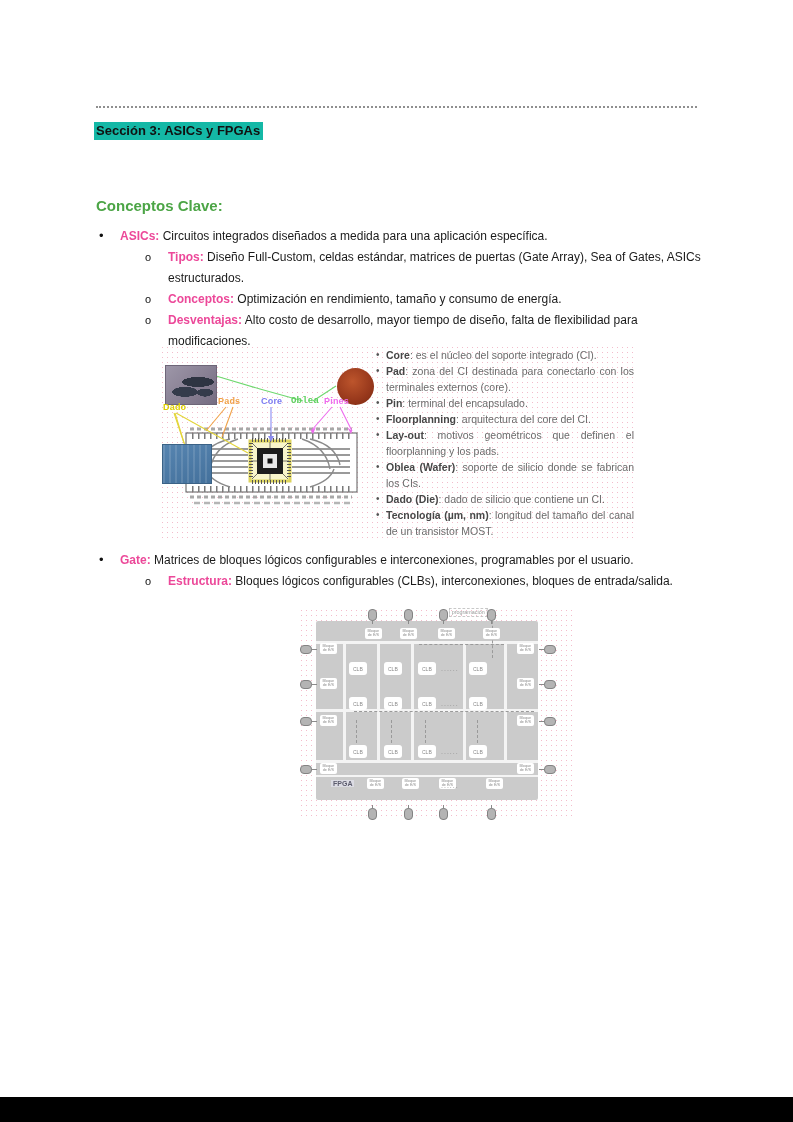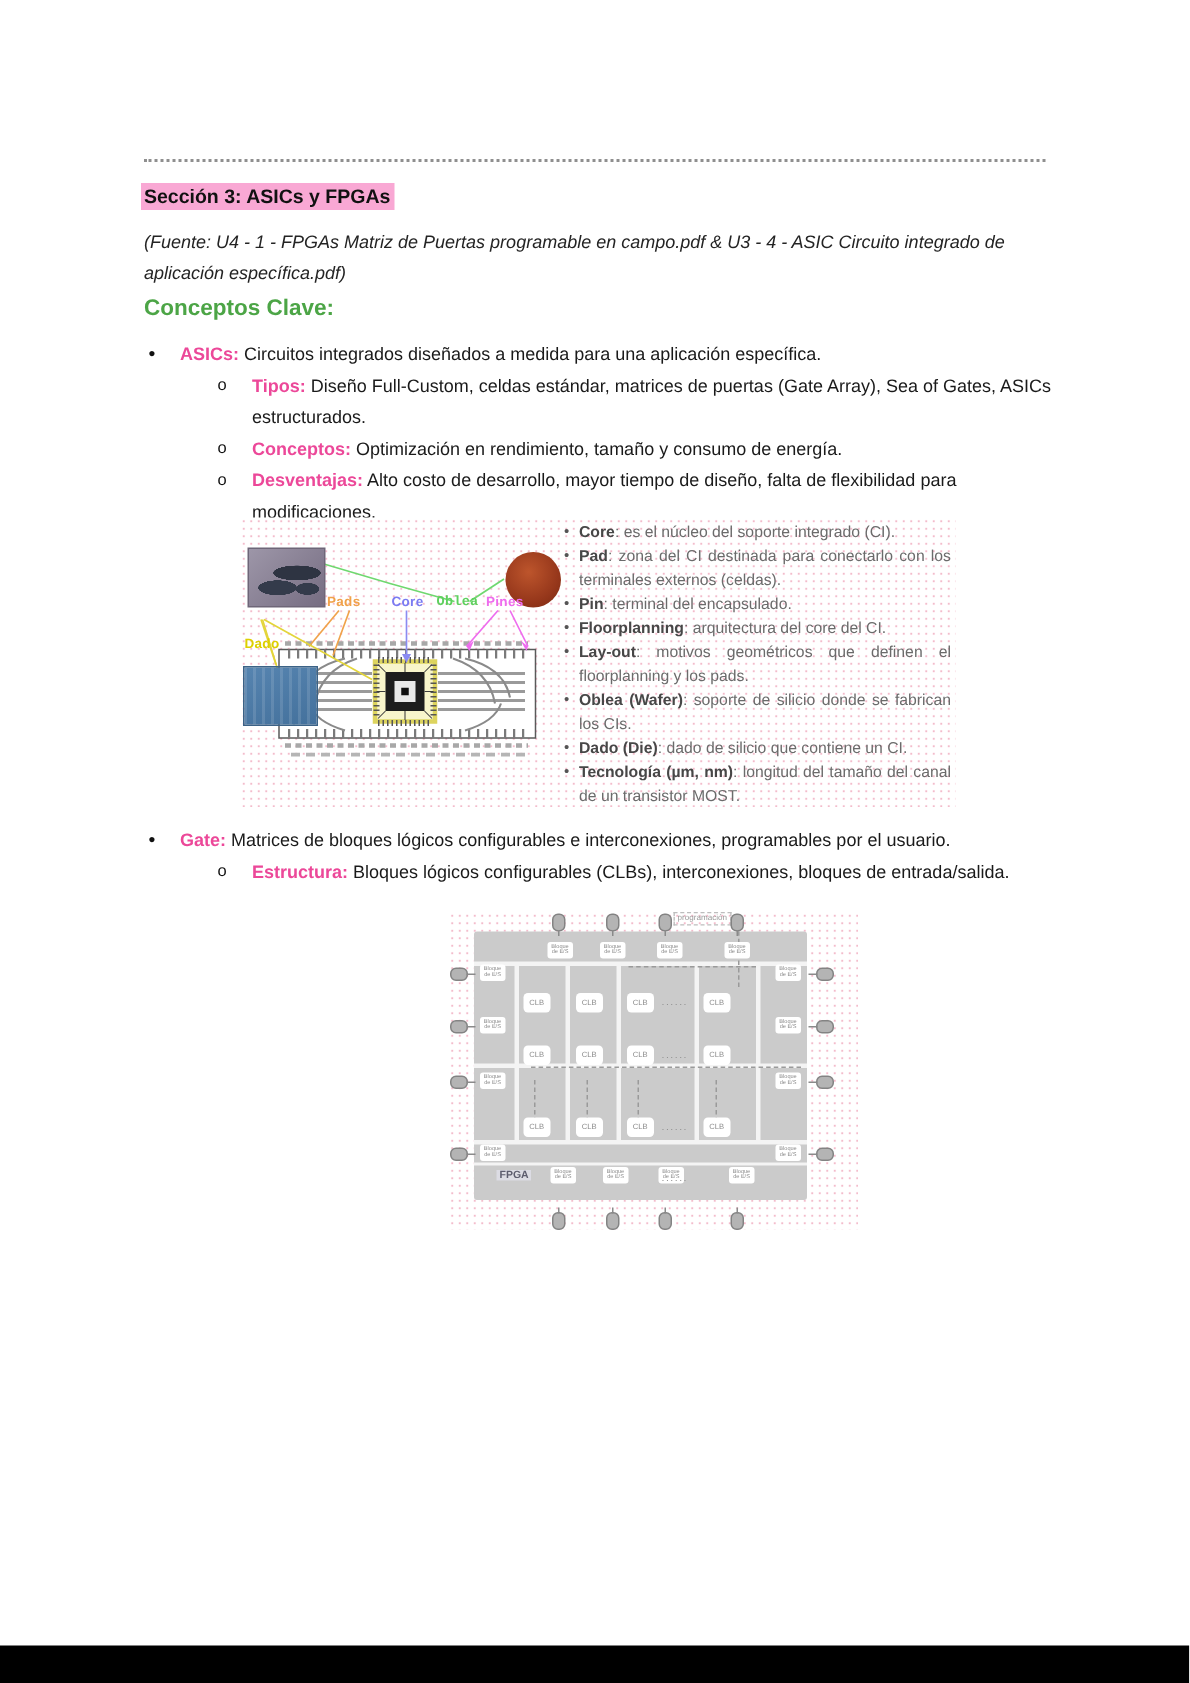--- a/index.html
+++ b/index.html
@@ -3,21 +3,21 @@
 <meta charset="utf-8">
 <style>
   html,body{margin:0;padding:0;background:#ffffff;}
   .page{position:relative;width:793px;height:1122px;background:#fff;overflow:hidden;
         font-family:"Liberation Sans",sans-serif;color:#1a1a1a;}
 
   .divider{position:absolute;left:96px;top:106px;width:601px;height:0;
            border-top:2px dotted #8f8f8f;}
 
   .heading{position:absolute;left:94px;top:123px;font-size:13px;font-weight:bold;margin:0;}
-  .heading .hl{background:#f9a8d4;padding:1px 3px 2px 2px;color:#111;}
+  .heading .hl{background:#14b8a6;padding:1px 3px 2px 2px;color:#111;}
 
   .source{position:absolute;left:96px;top:151px;font-size:12px;font-style:italic;
           line-height:21px;color:#242424;white-space:nowrap;}
 
   .subheading{position:absolute;left:96px;top:197px;font-size:15px;font-weight:bold;color:#4CA546;}
 
   .blist{position:absolute;left:96px;width:640px;font-size:12px;line-height:21px;}
   .li{position:relative;}
   .li .mk{position:absolute;font-size:12px;color:#111;}
   .li1{padding-left:24px;width:578px;}
@@ -41,21 +41,21 @@
         radial-gradient(ellipse 13px 5px at 38% 68%, #343b4b 98%, rgba(0,0,0,0)),
         radial-gradient(ellipse 8px 4px at 78% 70%, #343b4b 98%, rgba(0,0,0,0)),
         linear-gradient(135deg,#9d96a8,#766d82);}
   .die-round{position:absolute;left:177px;top:23px;width:37px;height:37px;border-radius:50%;
       background:radial-gradient(circle at 42% 36%, #bd552c, #96371b 62%, #7c2a10 95%);}
   .die-blue{position:absolute;left:2px;top:99px;width:48px;height:38px;border:1px solid #3b6286;
       background:
         repeating-linear-gradient(90deg, rgba(255,255,255,.12) 0 2px, rgba(0,0,0,0) 2px 6px),
         linear-gradient(160deg,#5684b0,#44719c);}
   .flabel{position:absolute;font-size:9px;font-weight:bold;letter-spacing:.2px;}
-  .flabel-dado {left:3px;  top:57px;color:#ddcf00;margin-top:22px;}
+  .flabel-dado {left:3px;  top:57px;color:#ddcf00;}
   .flabel-pads {left:58px; top:51px;color:#f0a24a;}
   .flabel-core {left:101px;top:51px;color:#7b7bf2;}
   .flabel-oblea{left:131px;top:51px;color:#5ed05e;font-family:Liberation Mono, monospace;}
   .flabel-pines{left:164px;top:51px;color:#ee6bee;}
 
   .defs{position:absolute;left:216px;top:2px;width:258px;font-size:10.5px;line-height:16px;
         color:#6b6b6b;}
   .ditem{position:relative;padding-left:10px;text-align:justify;}
   .ditem .dm{position:absolute;left:0;top:0;color:#555;font-size:10px;}
   .ditem b{color:#474747;}
@@ -94,24 +94,20 @@
 </style>
 </head>
 <body>
 
 <div class="page">
 
   <div class="divider"></div>
 
   <h2 class="heading"><span class="hl">Sección 3: ASICs y FPGAs</span></h2>
 
-  <div class="source">
-    <div>(Fuente: U4 - 1 - FPGAs Matriz de Puertas programable en campo.pdf &amp; U3 - 4 - ASIC Circuito integrado de</div>
-    <div>aplicación específica.pdf)</div>
-  </div>
 
   <div class="subheading">Conceptos Clave:</div>
 
   <div class="blist asics-list">
     <div class="li li1">
       <span class="mk">•</span>
       <b>ASICs:</b><span> Circuitos integrados diseñados a medida para una aplicación específica.</span>
     </div>
     <div class="li li2">
       <span class="mk">o</span>
@@ -203,21 +199,21 @@
     <div class="die-round"></div>
     <div class="die-blue"></div>
     <span class="flabel flabel-dado">Dado</span>
     <span class="flabel flabel-pads">Pads</span>
     <span class="flabel flabel-core">Core</span>
     <span class="flabel flabel-oblea">Oblea</span>
     <span class="flabel flabel-pines">Pines</span>
 
     <div class="defs">
       <div class="ditem"><span class="dm">•</span><b>Core</b><span>: </span><span>es el núcleo del soporte integrado (CI).</span></div>
-      <div class="ditem"><span class="dm">•</span><b>Pad</b><span>: </span><span>zona del CI destinada para conectarlo con los terminales externos (celdas).</span></div>
+      <div class="ditem"><span class="dm">•</span><b>Pad</b><span>: </span><span>zona del CI destinada para conectarlo con los terminales externos (core).</span></div>
       <div class="ditem"><span class="dm">•</span><b>Pin</b><span>: </span><span>terminal del encapsulado.</span></div>
       <div class="ditem"><span class="dm">•</span><b>Floorplanning</b><span>: </span><span>arquitectura del core del CI.</span></div>
       <div class="ditem"><span class="dm">•</span><b>Lay-out</b><span>: </span><span>motivos geométricos que definen el floorplanning y los pads.</span></div>
       <div class="ditem"><span class="dm">•</span><b>Oblea (Wafer)</b><span>: </span><span>soporte de silicio donde se fabrican los CIs.</span></div>
       <div class="ditem"><span class="dm">•</span><b>Dado (Die)</b><span>: </span><span>dado de silicio que contiene un CI.</span></div>
       <div class="ditem"><span class="dm">•</span><b>Tecnología (µm, nm)</b><span>: </span><span>longitud del tamaño del canal de un transistor MOST.</span></div>
     </div>
   </div>
 
   <div class="blist fpgas-list">

